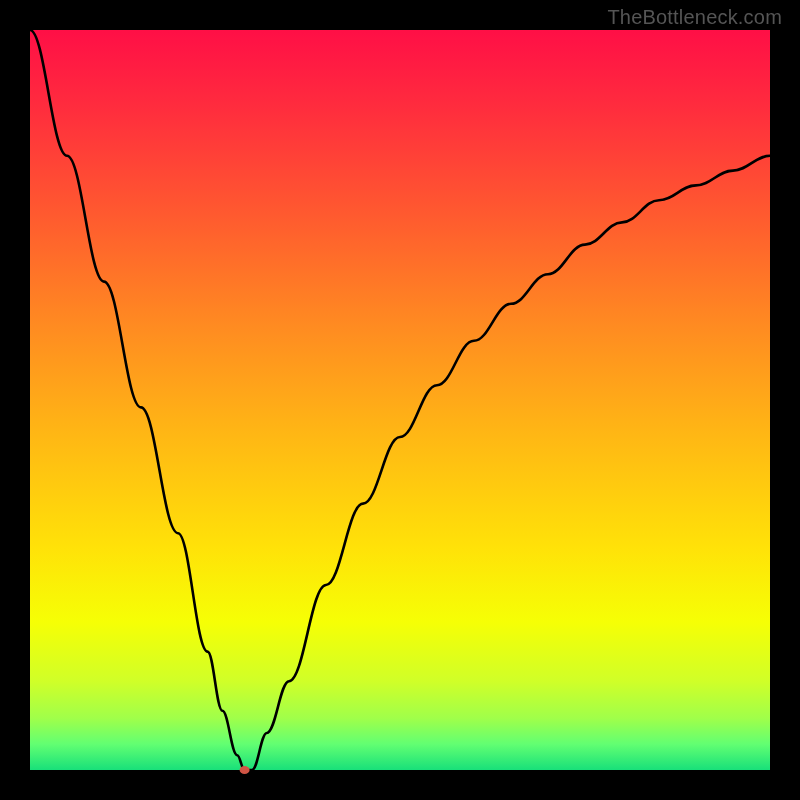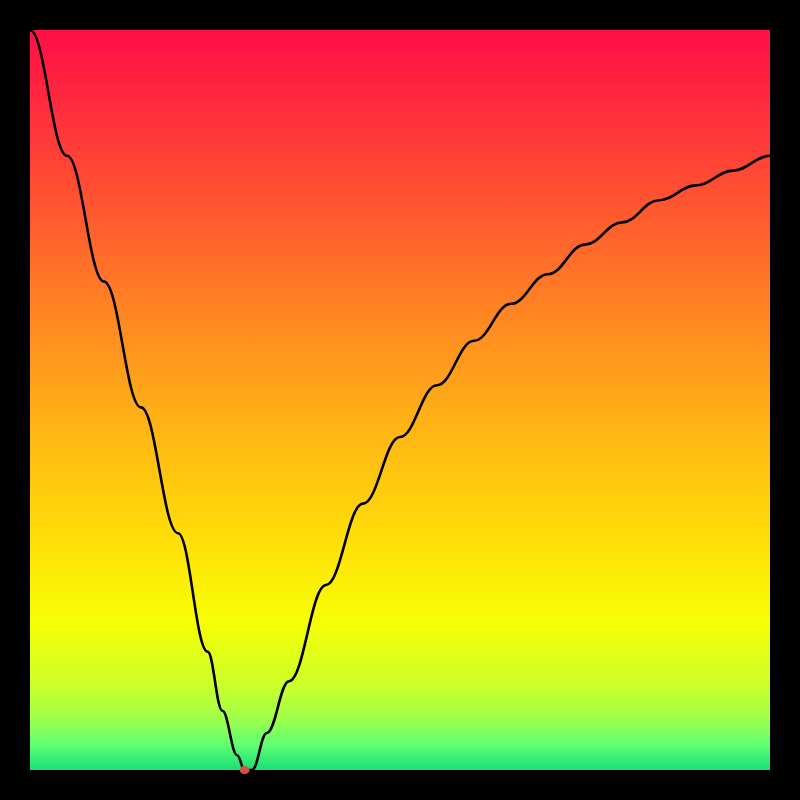--- a/index.html
+++ b/index.html
@@ -49,13 +49,14 @@
           <stop offset="88%" stop-color="#d0ff28"></stop>
           <stop offset="93%" stop-color="#a0ff4a"></stop>
           <stop offset="96.5%" stop-color="#62ff72"></stop>
           <stop offset="100%" stop-color="#18e07a"></stop>
         </linearGradient>
     </defs>
     <rect id="plot-bg" fill="url(#bg-grad)" x="30" y="30" width="740" height="740"></rect>
     <path id="curve-path" fill="none" stroke="#000" stroke-width="2.6" d="M 30 30 C 44.8 30 52.2 155.80000000000007 67 155.80000000000007 C 81.8 155.80000000000007 89.2 281.59999999999997 104 281.59999999999997 C 118.8 281.59999999999997 126.2 407.40000000000003 141 407.40000000000003 C 155.8 407.40000000000003 163.2 533.2 178 533.2 C 189.84 533.2 195.76 651.6 207.6 651.6 C 213.52 651.6 216.48 710.8 222.4 710.8 C 228.32000000000002 710.8 231.28 755.2 237.20000000000002 755.2 C 240.16 755.2 241.64000000000001 770 244.6 770 C 247.56 770 249.04 770 252 770 C 257.92 770 260.88 733 266.8 733 C 275.68 733 280.12 681.2 289 681.2 C 303.8 681.2 311.2 585 326 585 C 340.8 585 348.2 503.6 363 503.6 C 377.8 503.6 385.2 437 400 437 C 414.8 437 422.20000000000005 385.2 437.00000000000006 385.2 C 451.8 385.2 459.20000000000005 340.8 474 340.8 C 488.8 340.8 496.2 303.8 511 303.8 C 525.8 303.8 533.2 274.2 548 274.2 C 562.8 274.2 570.2 244.60000000000002 585 244.60000000000002 C 599.8 244.60000000000002 607.2 222.39999999999998 622 222.39999999999998 C 636.8 222.39999999999998 644.2 200.19999999999993 659 200.19999999999993 C 673.8 200.19999999999993 681.2 185.39999999999998 696 185.39999999999998 C 710.8 185.39999999999998 718.2 170.5999999999999 733 170.5999999999999 C 747.8 170.5999999999999 755.2 155.80000000000007 770 155.80000000000007 "></path>
     <ellipse id="curve-marker" cx="244.6" cy="770" rx="5" ry="4" fill="#d05545"></ellipse>
   </svg>
+  <div class="watermark">TheBottleneck.com</div>
 </div>
 
 </body></html>

